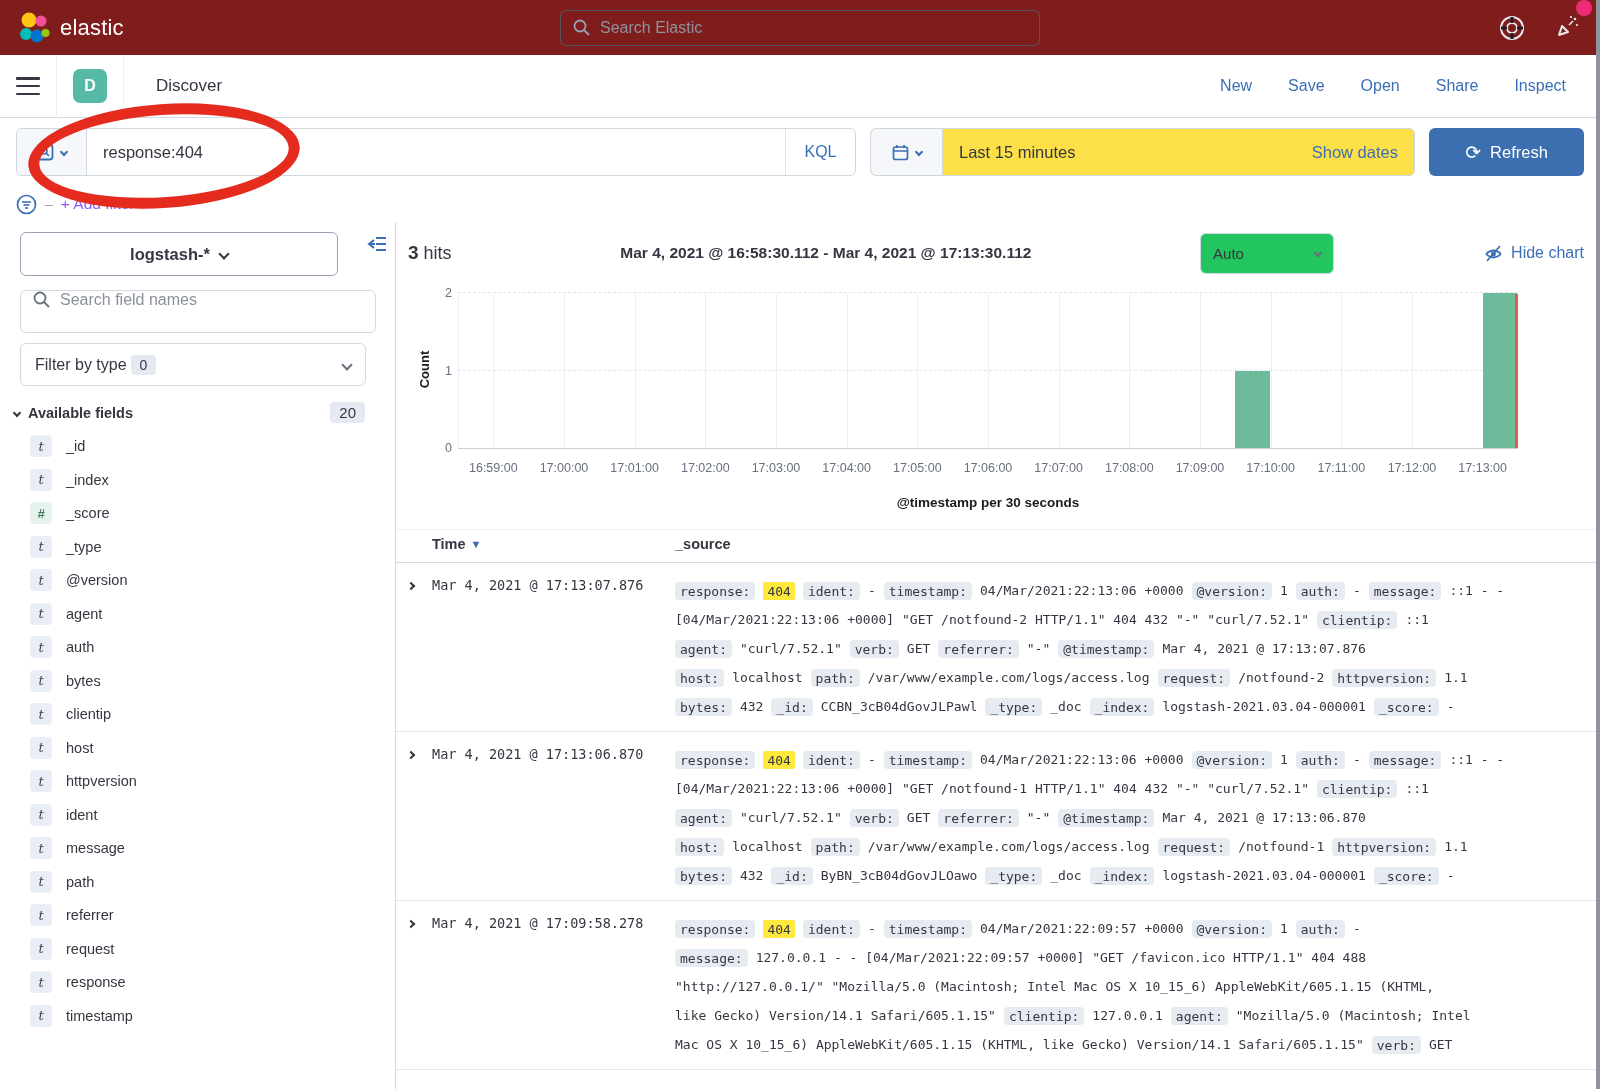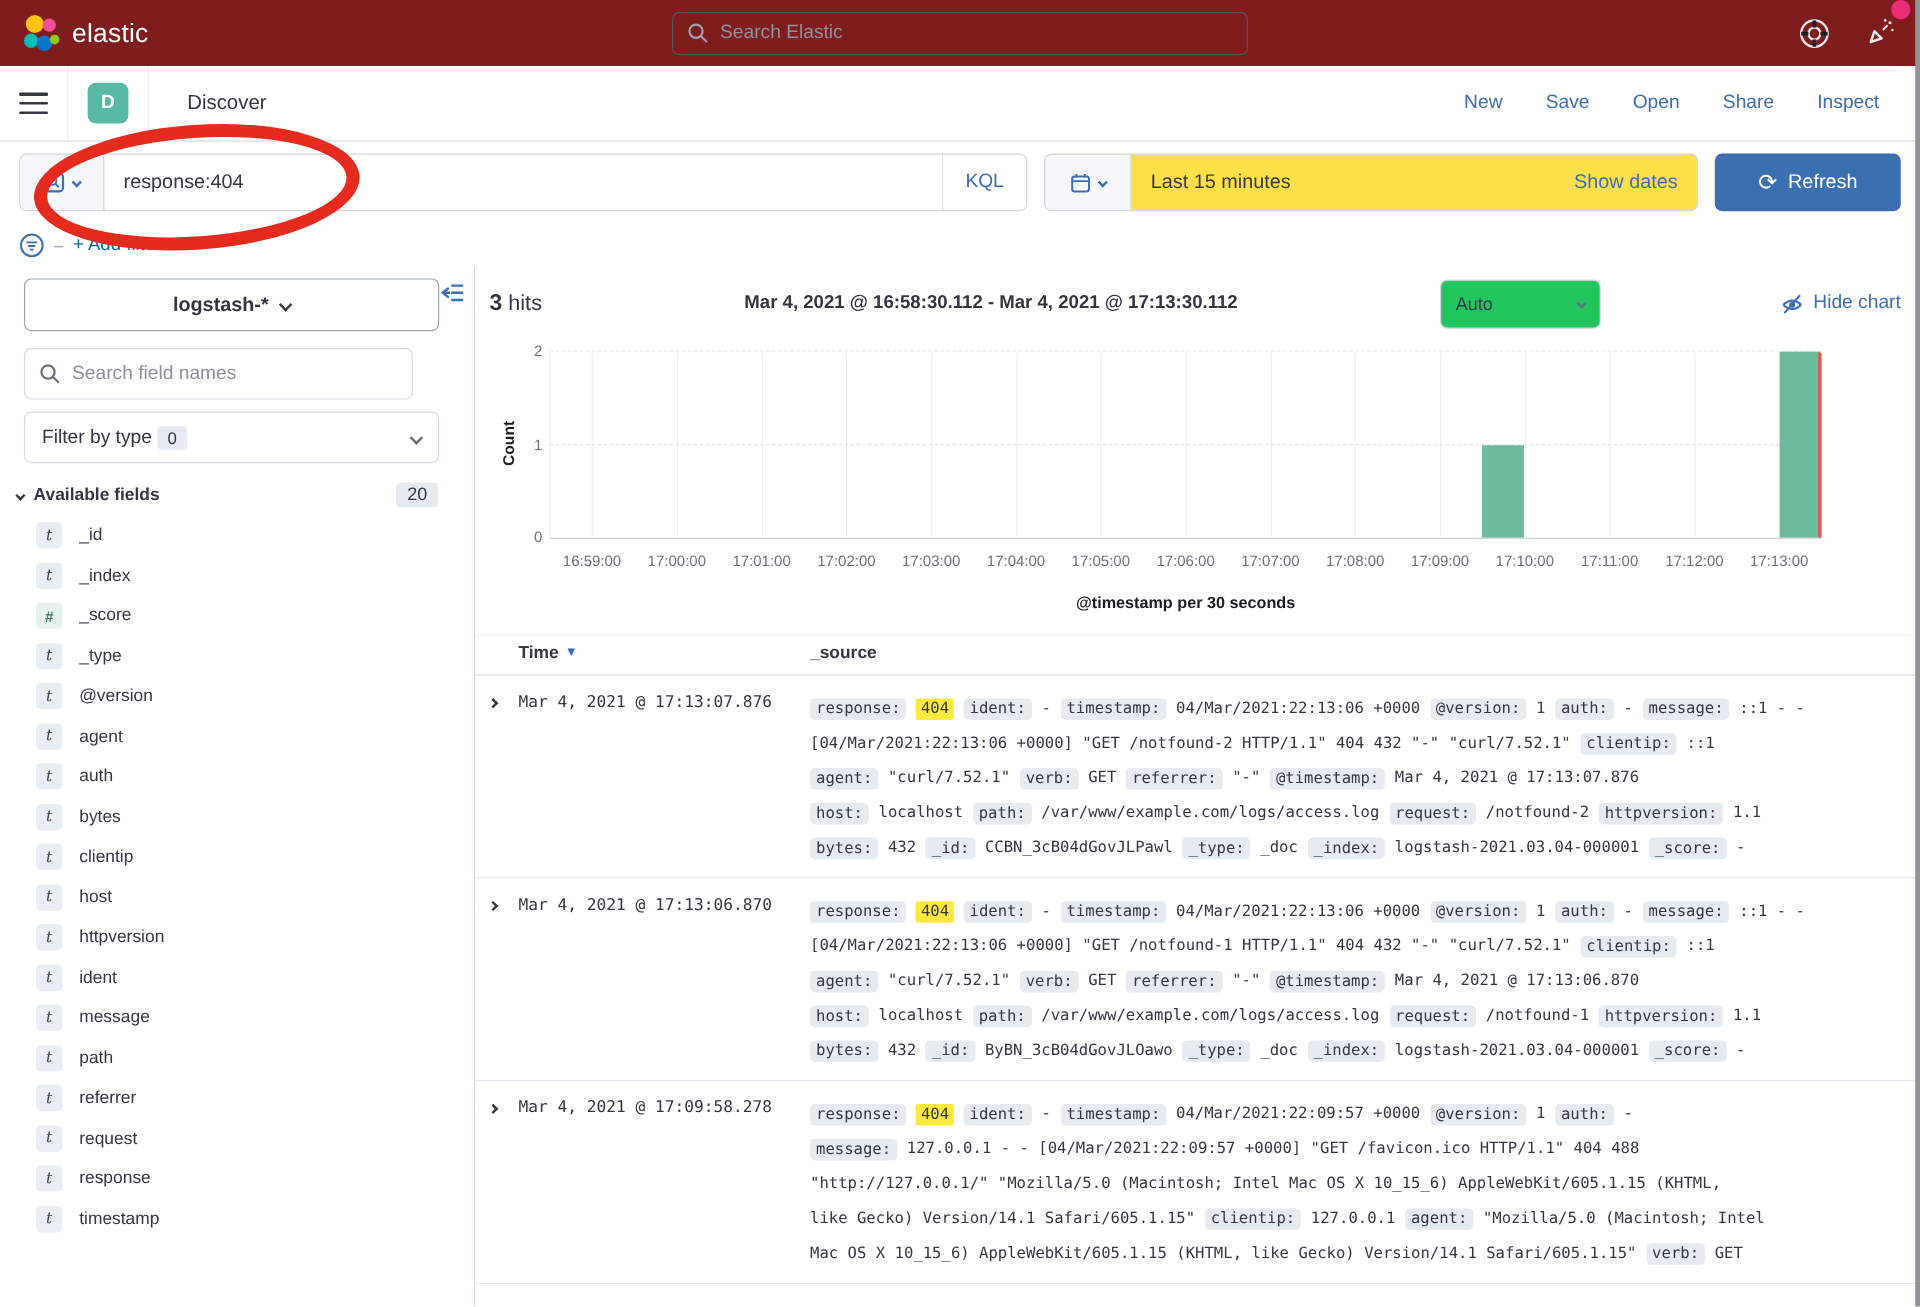--- a/index.html
+++ b/index.html
@@ -43,31 +43,31 @@
   .date-text { padding-left:16px; font-size:16.5px; }
   .show-dates { margin-left:auto; margin-right:16px; color:#3a6fb5; font-size:16.5px; cursor:pointer; }
   .refresh-btn { width:155px; height:48px; background:#3b6fb0; border:none; border-radius:6px; color:#fff;
                  font-size:16.5px; display:flex; align-items:center; justify-content:center; gap:9px; cursor:pointer;
                  font-family:"Liberation Sans",sans-serif; }
   .refresh-glyph { font-size:19px; line-height:1; }
 
   
   .filter-row { height:36px; display:flex; align-items:center; padding:0 16px; gap:8px; }
   .filter-dash { color:#9aa2b0; font-size:14px; }
-  .add-filter { color:#0369a1; font-size:15.5px; cursor:pointer; }
+  .add-filter { color:#8b5cf6; font-size:15.5px; cursor:pointer; }
 
   
   .content { display:flex; height:867px; }
   .sidebar { width:396px; border-right:1px solid #d3dae6; padding-top:10px; position:relative; flex-shrink:0; }
   .collapse-btn { position:absolute; right:8px; top:14px; cursor:pointer; }
-  .idx-box { margin:0 30px 0 20px; width:346px; height:44px; border:1px solid #9aa4b5; border-radius:6px;
+  .idx-box { margin:0 30px 0 20px; width:318px; height:44px; border:1px solid #9aa4b5; border-radius:6px;
              display:flex; align-items:center; justify-content:center; gap:10px; cursor:pointer; }
   .idx-box span { font-size:16.5px; font-weight:bold; }
-  .side-search { margin:14px 30px 0 20px; width:324px; height:43px; border:1px solid #d3dae6; border-radius:6px;
-                 display:flex; align-items:center; gap:10px; padding:0 12px; }
+  .side-search { margin:14px 30px 0 20px; width:356px; height:43px; border:1px solid #d3dae6; border-radius:6px;
+                 display:flex; gap:10px; padding:0 12px; }
   .side-search .ph { color:#8b909a; font-size:16px; }
   .type-filter { margin:10px 30px 0 20px; width:346px; height:43px; border:1px solid #d3dae6; border-radius:6px;
                  display:flex; align-items:center; padding:0 14px; gap:4px; cursor:pointer; }
   .type-filter .lbl { font-size:16px; }
   .badge { background:#e4e9f2; border-radius:4px; font-size:14px; padding:2px 9px; color:#343741; }
   .avail-row { margin:16px 30px 0 14px; display:flex; align-items:center; gap:8px; }
   .avail-row .lbl { font-size:14.5px; font-weight:bold; }
   .avail-row .badge { margin-left:auto; font-size:15px; }
   .field-list { margin:12px 0 0 30px; }
   .field-item { display:flex; align-items:center; gap:14px; margin-bottom:11.5px; cursor:pointer; }

